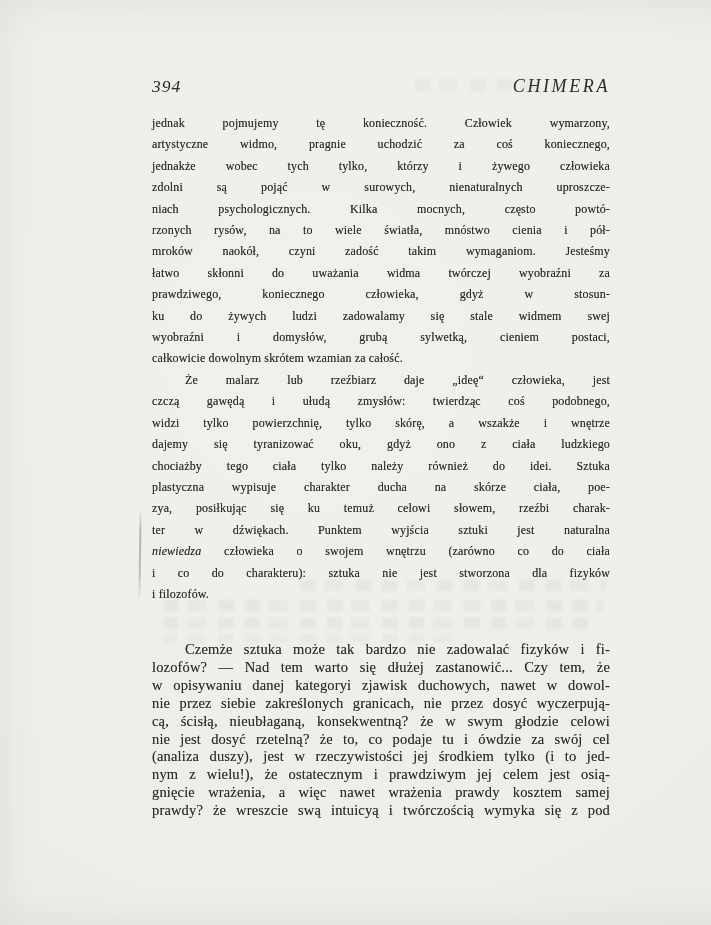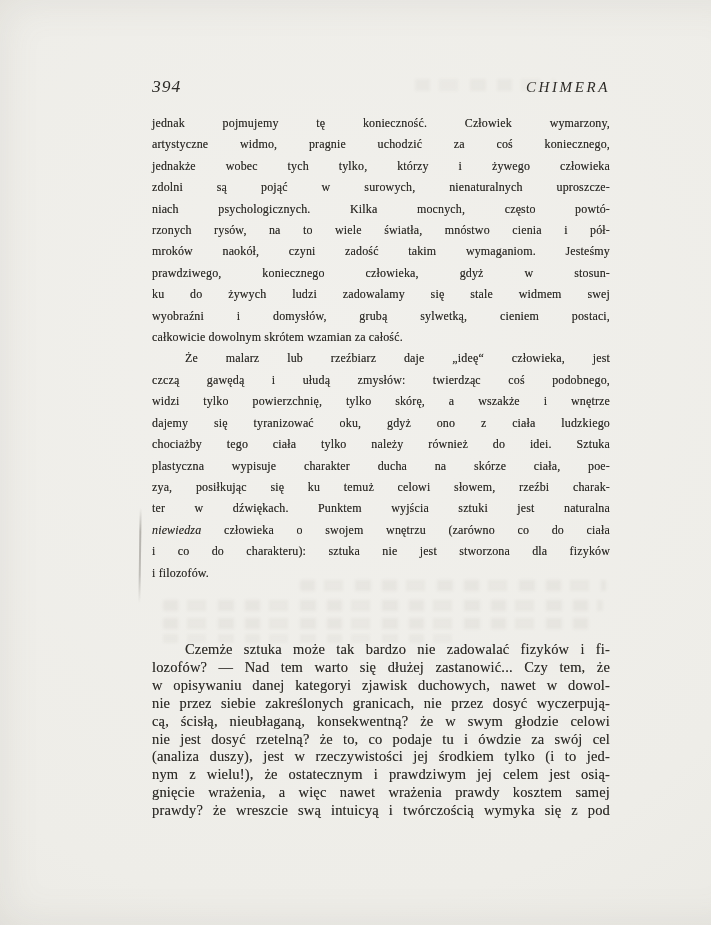--- a/index.html
+++ b/index.html
@@ -27,21 +27,21 @@
     left: 152px;
     top: 76px;
     width: 458px;
     display: flex;
     justify-content: space-between;
     align-items: baseline;
     font-style: italic;
     font-size: 17.5px;
   }
   .page-number { letter-spacing: 1px; }
-  .journal-title { letter-spacing: 2.6px; font-size: 15px; font-family: Liberation Serif, serif; }
+  .journal-title { letter-spacing: 2.6px; font-size: 18px; font-family: Liberation Serif, serif; }
 
   
   .body-text {
     position: absolute;
     left: 152px;
     top: 113px;
     width: 458px;
     font-size: 12px;
     line-height: 21.4px;
     letter-spacing: 0.15px;
@@ -117,20 +117,21 @@
 
   <div class="body-text">
     <div class="para para-end">
         <div class="line">jednak pojmujemy tę konieczność. Człowiek wymarzony,</div>
         <div class="line">artystyczne widmo, pragnie uchodzić za coś koniecznego,</div>
         <div class="line">jednakże wobec tych tylko, którzy i żywego człowieka</div>
         <div class="line">zdolni są pojąć w surowych, nienaturalnych uproszcze-</div>
         <div class="line">niach psychologicznych. Kilka mocnych, często powtó-</div>
         <div class="line">rzonych rysów, na to wiele światła, mnóstwo cienia i pół-</div>
         <div class="line">mroków naokół, czyni zadość takim wymaganiom. Jesteśmy</div>
+        <div class="line">łatwo skłonni do uważania widma twórczej wyobraźni za</div>
         <div class="line">prawdziwego, koniecznego człowieka, gdyż w stosun-</div>
         <div class="line">ku do żywych ludzi zadowalamy się stale widmem swej</div>
         <div class="line">wyobraźni i domysłów, grubą sylwetką, cieniem postaci,</div>
         <div class="line">całkowicie dowolnym skrótem wzamian za całość.</div>
       </div>
     <div class="para para-end indent-first">
         <div class="line">Że malarz lub rzeźbiarz daje „ideę“ człowieka, jest</div>
         <div class="line">czczą gawędą i ułudą zmysłów: twierdząc coś podobnego,</div>
         <div class="line">widzi tylko powierzchnię, tylko skórę, a wszakże i wnętrze</div>
         <div class="line">dajemy się tyranizować oku, gdyż ono z ciała ludzkiego</div>

